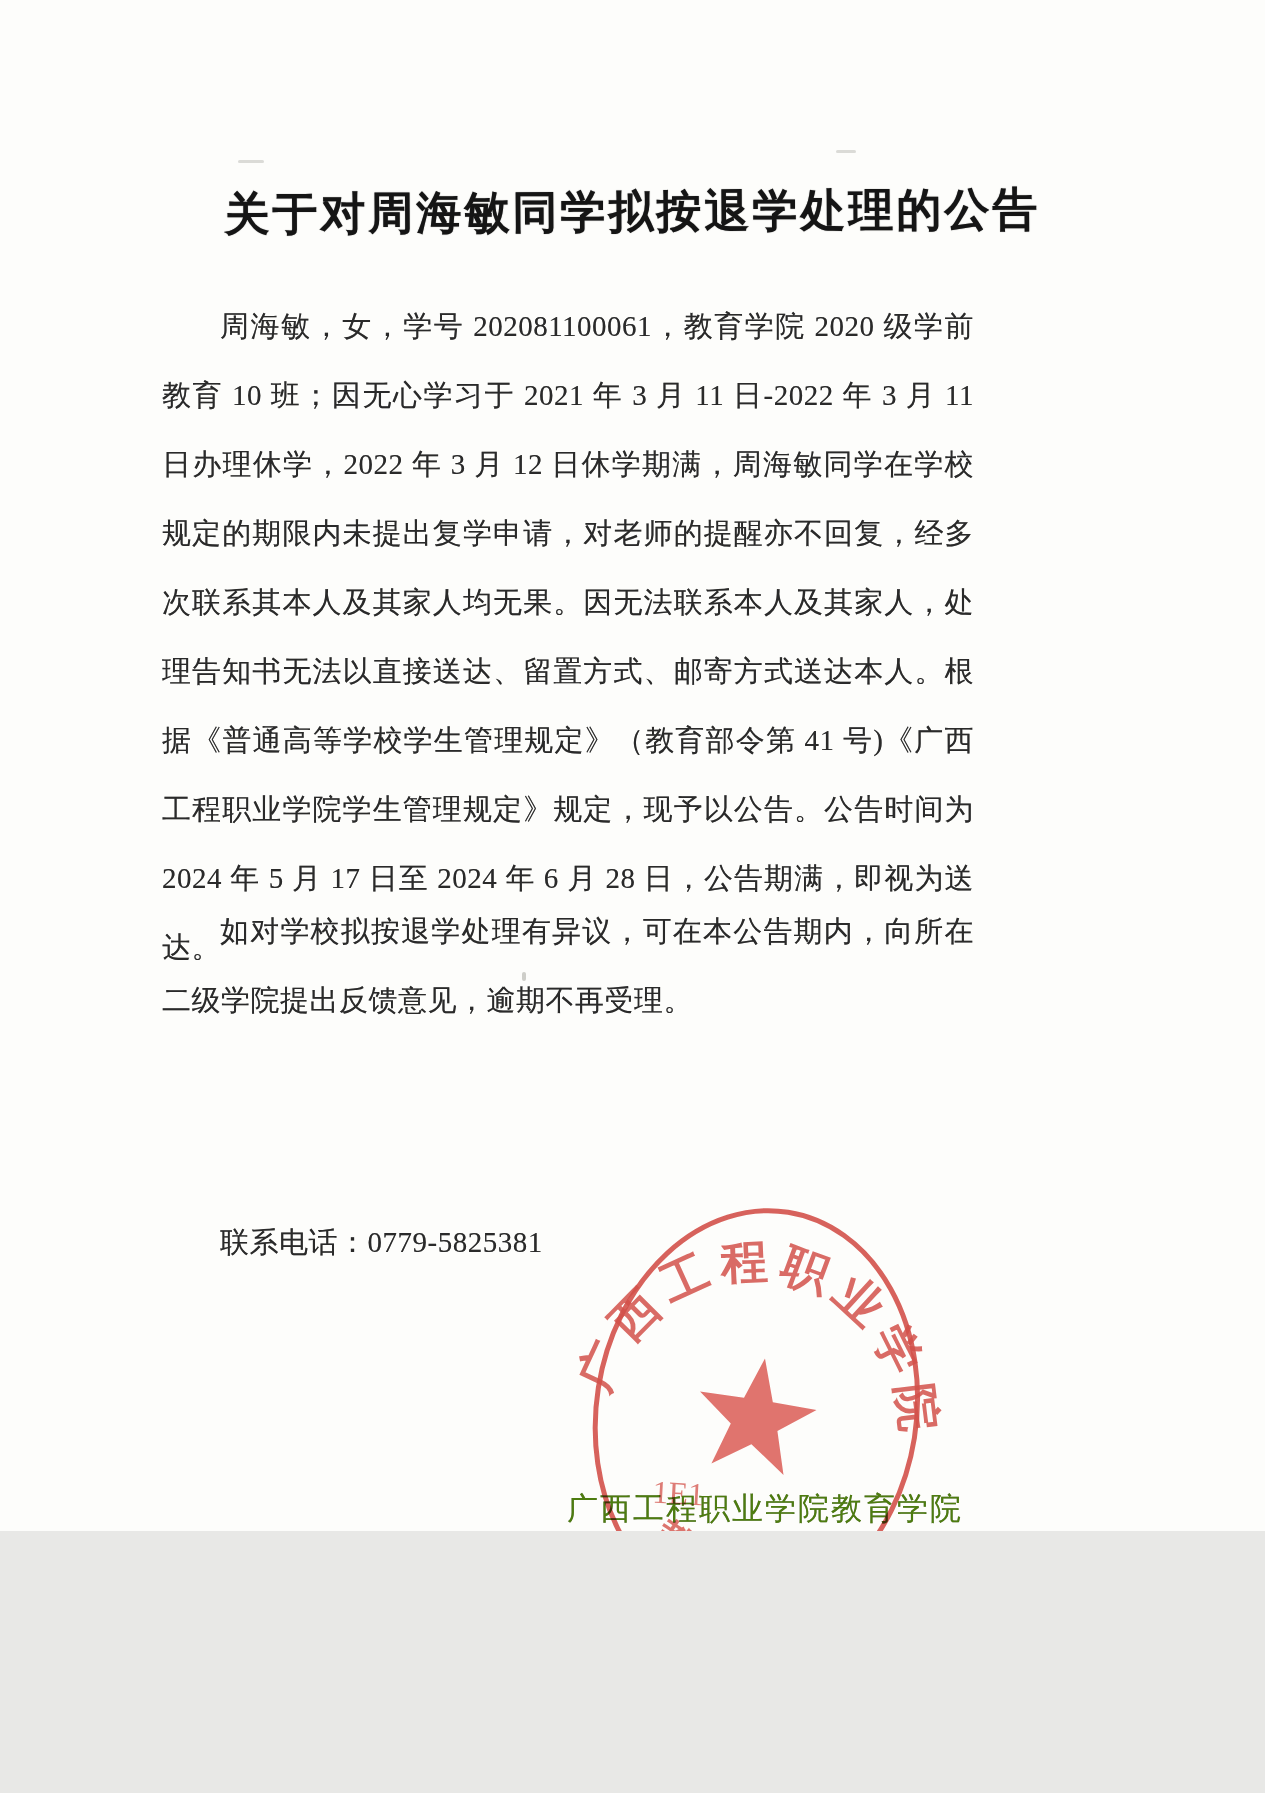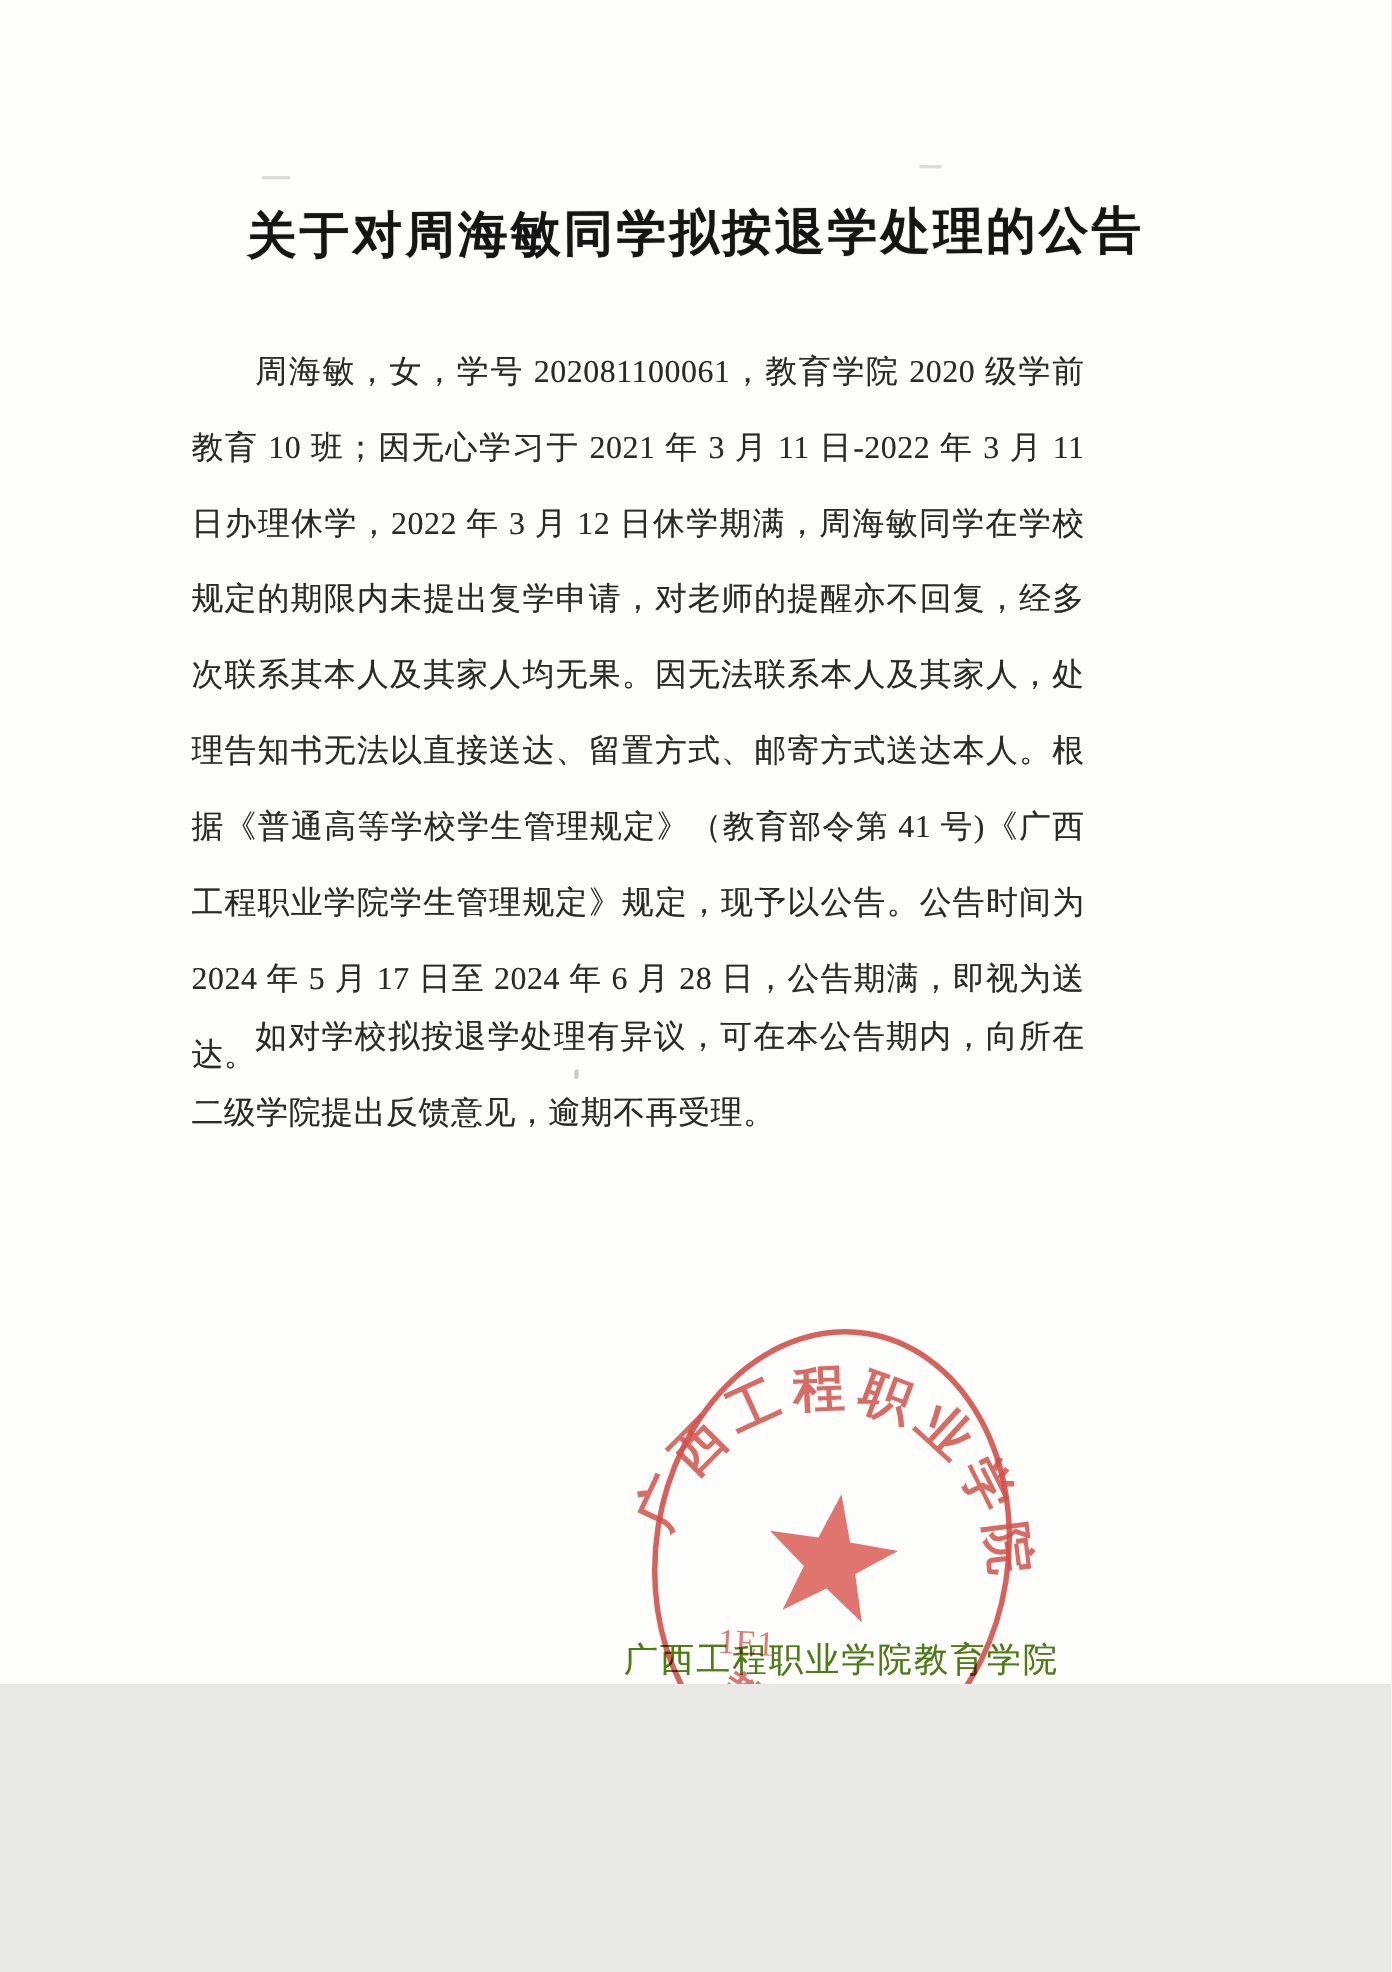--- a/index.html
+++ b/index.html
@@ -26,21 +26,21 @@
   .body-par{
     position:absolute;
     left:158px;width:812px;
     font-size:29px;
     line-height:69px;
     text-align:justify;
     text-indent:2em;
     letter-spacing:0.5px;
     color:#2a2a2a;
     text-shadow:0 0 .4px rgba(0,0,0,.4);
-    margin:16px;
+    margin:4px;
   }
   .p1{top:288px;}
   .p2{top:893px;}
   .p3{top:1048px;}
   .phone-line{top:1204px;}
   .sign-block{
     position:absolute;
     left:560px;top:1488px;width:410px;
     text-align:center;
     font-size:31px;
@@ -82,20 +82,21 @@
   <div class="artifact a3"></div>
   <div class="artifact a4"></div>
 
   <h1 class="doc-title">关于对周海敏同学拟按退学处理的公告</h1>
 
   <p class="body-par p1">周海敏，女，学号 202081100061，教育学院 2020 级学前教育 10 班；因无心学习于 2021 年 3 月 11 日-2022 年 3 月 11 日办理休学，2022 年 3 月 12 日休学期满，周海敏同学在学校规定的期限内未提出复学申请，对老师的提醒亦不回复，经多次联系其本人及其家人均无果。因无法联系本人及其家人，处理告知书无法以直接送达、留置方式、邮寄方式送达本人。根据《普通高等学校学生管理规定》（教育部令第 41 号)《广西工程职业学院学生管理规定》规定，现予以公告。公告时间为 2024 年 5 月 17 日至 2024 年 6 月 28 日，公告期满，即视为送达。</p>
 
   <p class="body-par p2">如对学校拟按退学处理有异议，可在本公告期内，向所在二级学院提出反馈意见，逾期不再受理。</p>
 
 
+  <p class="body-par phone-line"><span>联系电话：</span><span>0779-5825381</span></p>
 
   <div class="sign-block">广西工程职业学院教育学院</div>
 
   <div class="date-block">2024 年 5 月 17 日</div>
 
   <svg class="seal" viewBox="0 0 372 442" aria-hidden="true">
     <defs>
       <path id="arcTop" d="M 35 250 A 150 160 0 0 1 335 250" fill="none"></path>
       <path id="arcBottom" d="M 80 350 A 160 170 0 0 0 290 350" fill="none"></path>
     </defs>

